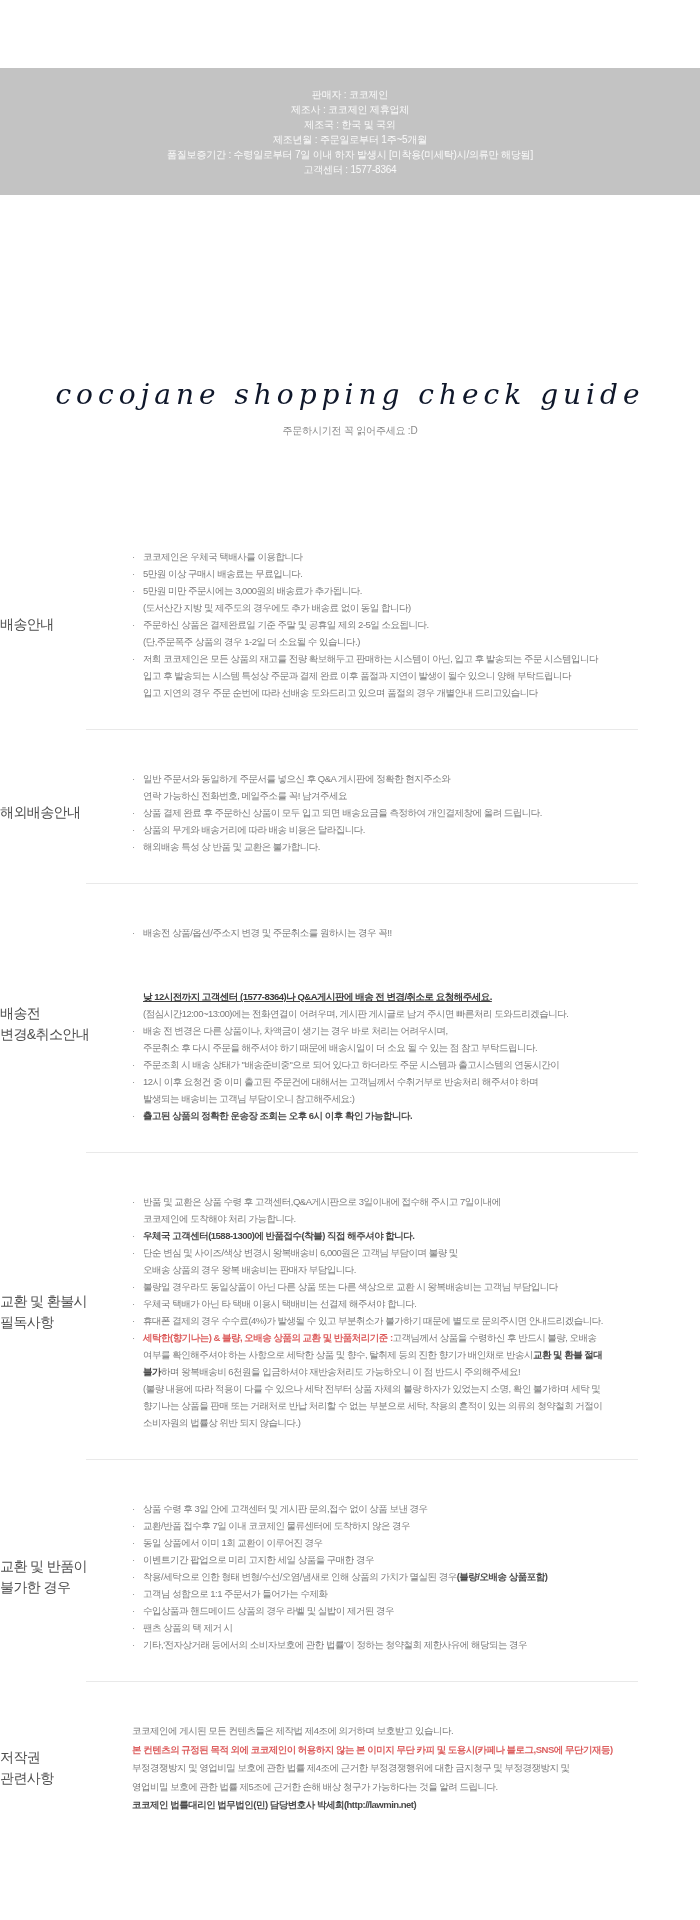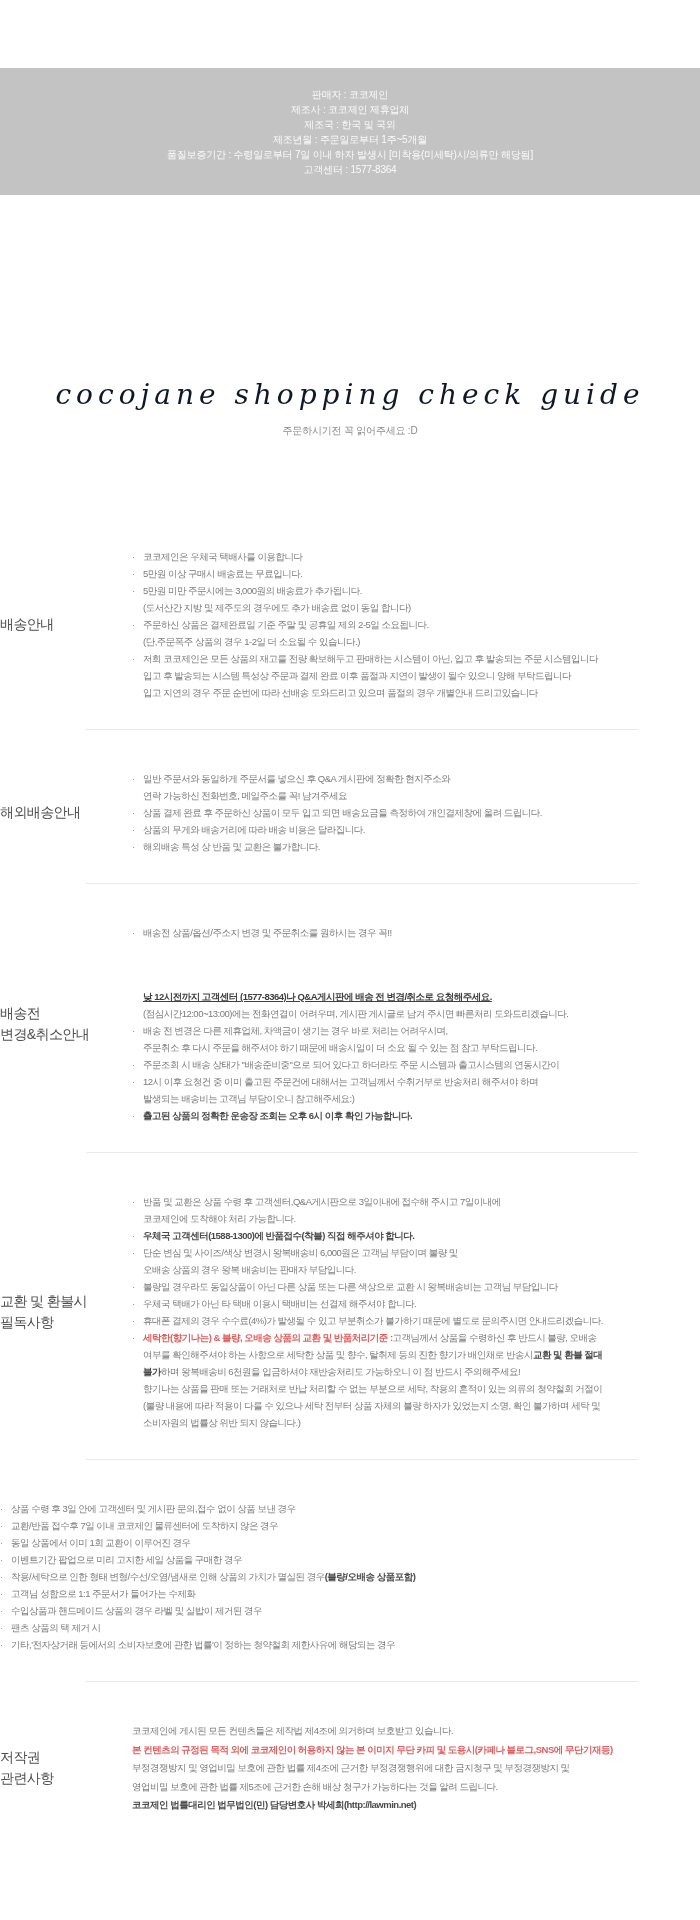--- a/index.html
+++ b/index.html
@@ -155,21 +155,21 @@
         <div class="item">
           <span class="bu"></span>
           <span class="run-bu">낮 12시전까지 고객센터 (1577-8364)나 Q&amp;A게시판에 배송 전 변경/취소로 요청해주세요.</span>
         </div>
         <div class="item">
           <span class="bu"></span>
           <span>(점심시간12:00~13:00)에는 전화연결이 어려우며, 게시판 게시글로 남겨 주시면 빠른처리 도와드리겠습니다.</span>
         </div>
         <div class="item">
           <span class="bu">·</span>
-          <span>배송 전 변경은 다른 제휴업체, 차액금이 생기는 경우 바로 처리는 어려우시며,</span>
+          <span>배송 전 변경은 다른 상품이나, 차액금이 생기는 경우 바로 처리는 어려우시며,</span>
         </div>
         <div class="item">
           <span class="bu"></span>
           <span>주문취소 후 다시 주문을 해주셔야 하기 때문에 배송시일이 더 소요 될 수 있는 점 참고 부탁드립니다.</span>
         </div>
         <div class="item">
           <span class="bu">·</span>
           <span>주문조회 시 배송 상태가 "배송준비중"으로 되어 있다고 하더라도 주문 시스템과 출고시스템의 연동시간이</span>
         </div>
         <div class="item">
@@ -235,34 +235,38 @@
           <span>여부를 확인해주셔야 하는 사항으로 세탁한 상품 및 향수, 탈취제 등의 진한 향기가 배인채로 반송시 </span>
           <span class="run-b">교환 및 환불 절대</span>
         </div>
         <div class="item">
           <span class="bu"></span>
           <span class="run-b">불가</span>
           <span>하며 왕복배송비 6천원을 입금하셔야 재반송처리도 가능하오니 이 점 반드시 주의해주세요!</span>
         </div>
         <div class="item">
           <span class="bu"></span>
+          <span>(불량 내용에 따라 적용이 다를 수 있으나 세탁 전부터 상품 자체의 불량 하자가 있었는지 소명, 확인 불가하며 세탁 및</span>
+        </div>
+        <div class="item">
+          <span class="bu"></span>
           <span>향기나는 상품을 판매 또는 거래처로 반납 처리할 수 없는 부분으로 세탁, 착용의 흔적이 있는 의류의 청약철회 거절이</span>
         </div>
         <div class="item">
           <span class="bu"></span>
-          <span>(불량 내용에 따라 적용이 다를 수 있으나 세탁 전부터 상품 자체의 불량 하자가 있었는지 소명, 확인 불가하며 세탁 및</span>
-        </div>
-        <div class="item">
-          <span class="bu"></span>
           <span>소비자원의 법률상 위반 되지 않습니다.)</span>
         </div>
       </div>
     </div>
     <div class="sep"></div>
     <div class="section">
+      <div class="sec-head">
+        <div class="t">교환 및 반품이</div>
+        <div class="t">불가한 경우</div>
+      </div>
       <div class="sec-body">
         <div class="item">
           <span class="bu">·</span>
           <span>상품 수령 후 3일 안에 고객센터 및 게시판 문의,접수 없이 상품 보낸 경우</span>
         </div>
         <div class="item">
           <span class="bu">·</span>
           <span>교환/반품 접수후 7일 이내 코코제인 물류센터에 도착하지 않은 경우</span>
         </div>
         <div class="item">

